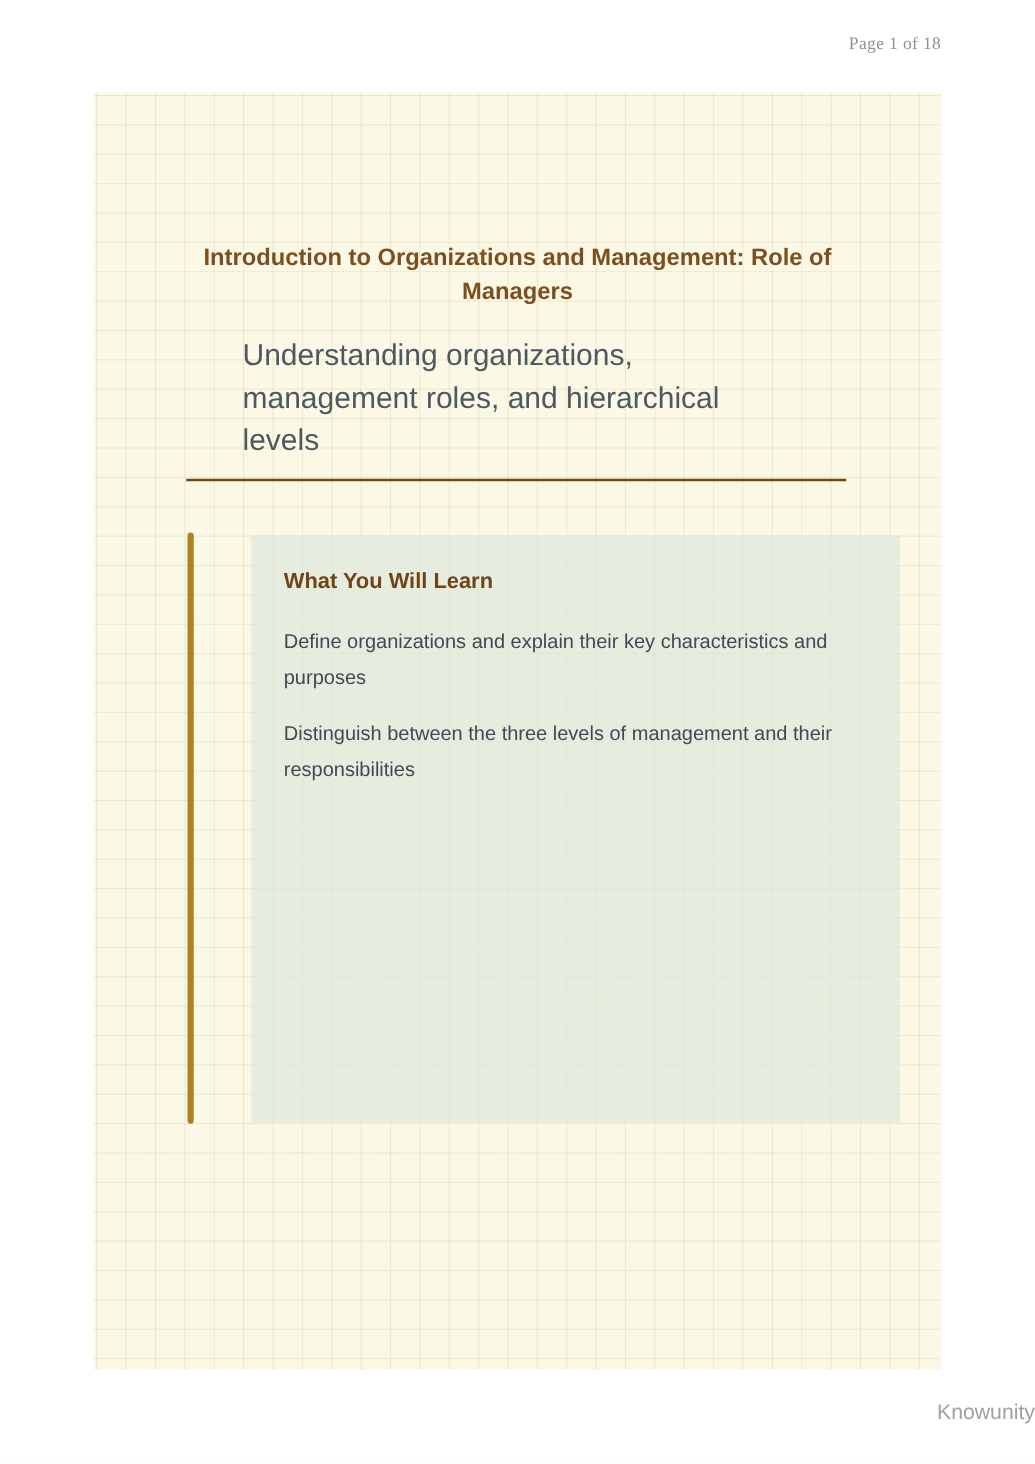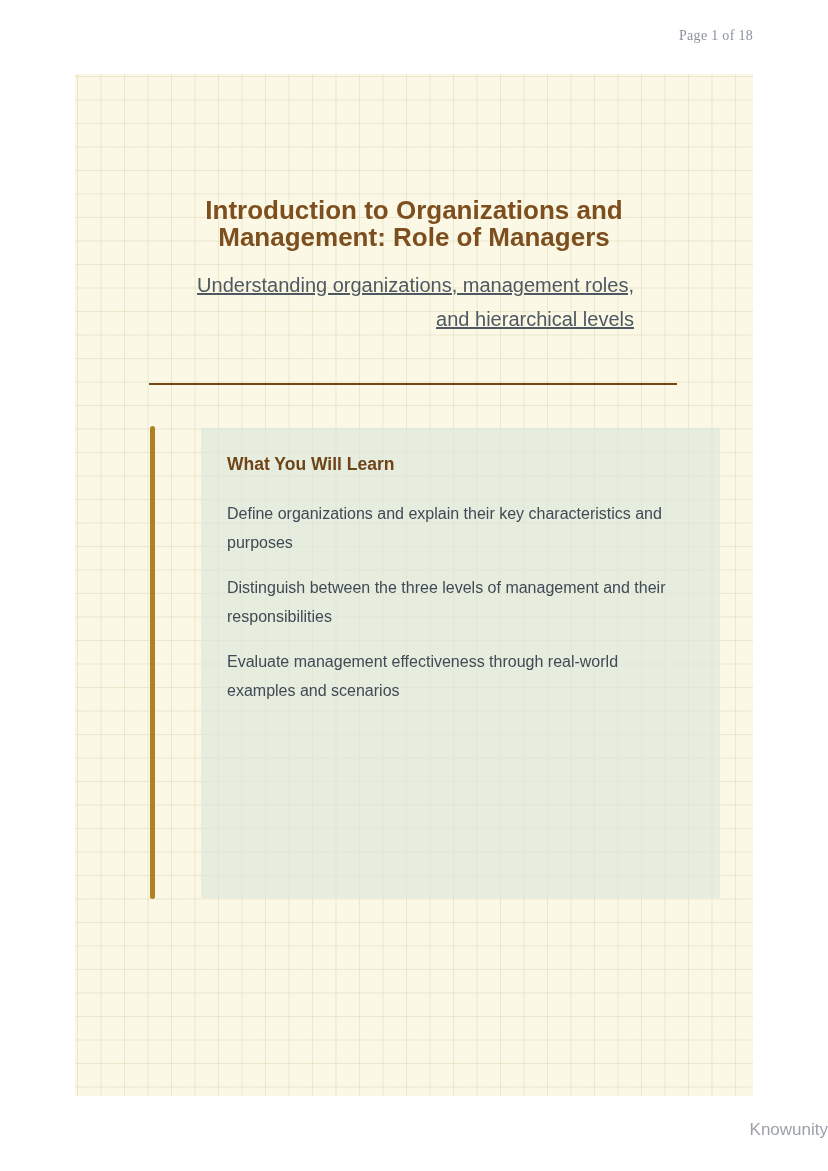--- a/index.html
+++ b/index.html
@@ -39,38 +39,37 @@
     background-position: 2px 2px;
   }
 
   .doc-title {
     position: absolute;
     top: 106px;
     left: 50%;
     transform: translateX(-50%);
     width: 540px;
     text-align: center;
-    font-size: 26px;
+    font-size: 19px;
     font-weight: bold;
     line-height: 27px;
     color: #7d4e1e;
   }
 
   .doc-subtitle {
     position: absolute;
     top: 194px;
     left: 50%;
     transform: translateX(-50%);
     width: 440px;
-    text-align: right;
-    font-size: 20px;
+    text-align: left;
+    font-size: 24px;
     font-weight: 400;
     line-height: 34px;
     color: #4e5862;
-    text-decoration: underline;
   }
 
   .divider {
     position: absolute;
     top: 309px;
     left: 74px;
     width: 528px;
     height: 2px;
     background: #74471a;
   }
@@ -138,18 +137,17 @@
 
   <div class="divider"></div>
 
   <div class="accent-bar"></div>
 
   <div class="learn-box">
     <h2 class="learn-heading">What You Will Learn</h2>
 
     <p class="learn-item">Define organizations and explain their key characteristics and purposes</p>
     <p class="learn-item">Distinguish between the three levels of management and their responsibilities</p>
-    <p class="learn-item">Evaluate management effectiveness through real-world examples and scenarios</p>
   </div>
 
 </div>
 
 <div class="footer-brand">Knowunity</div>
 
 </body></html>

